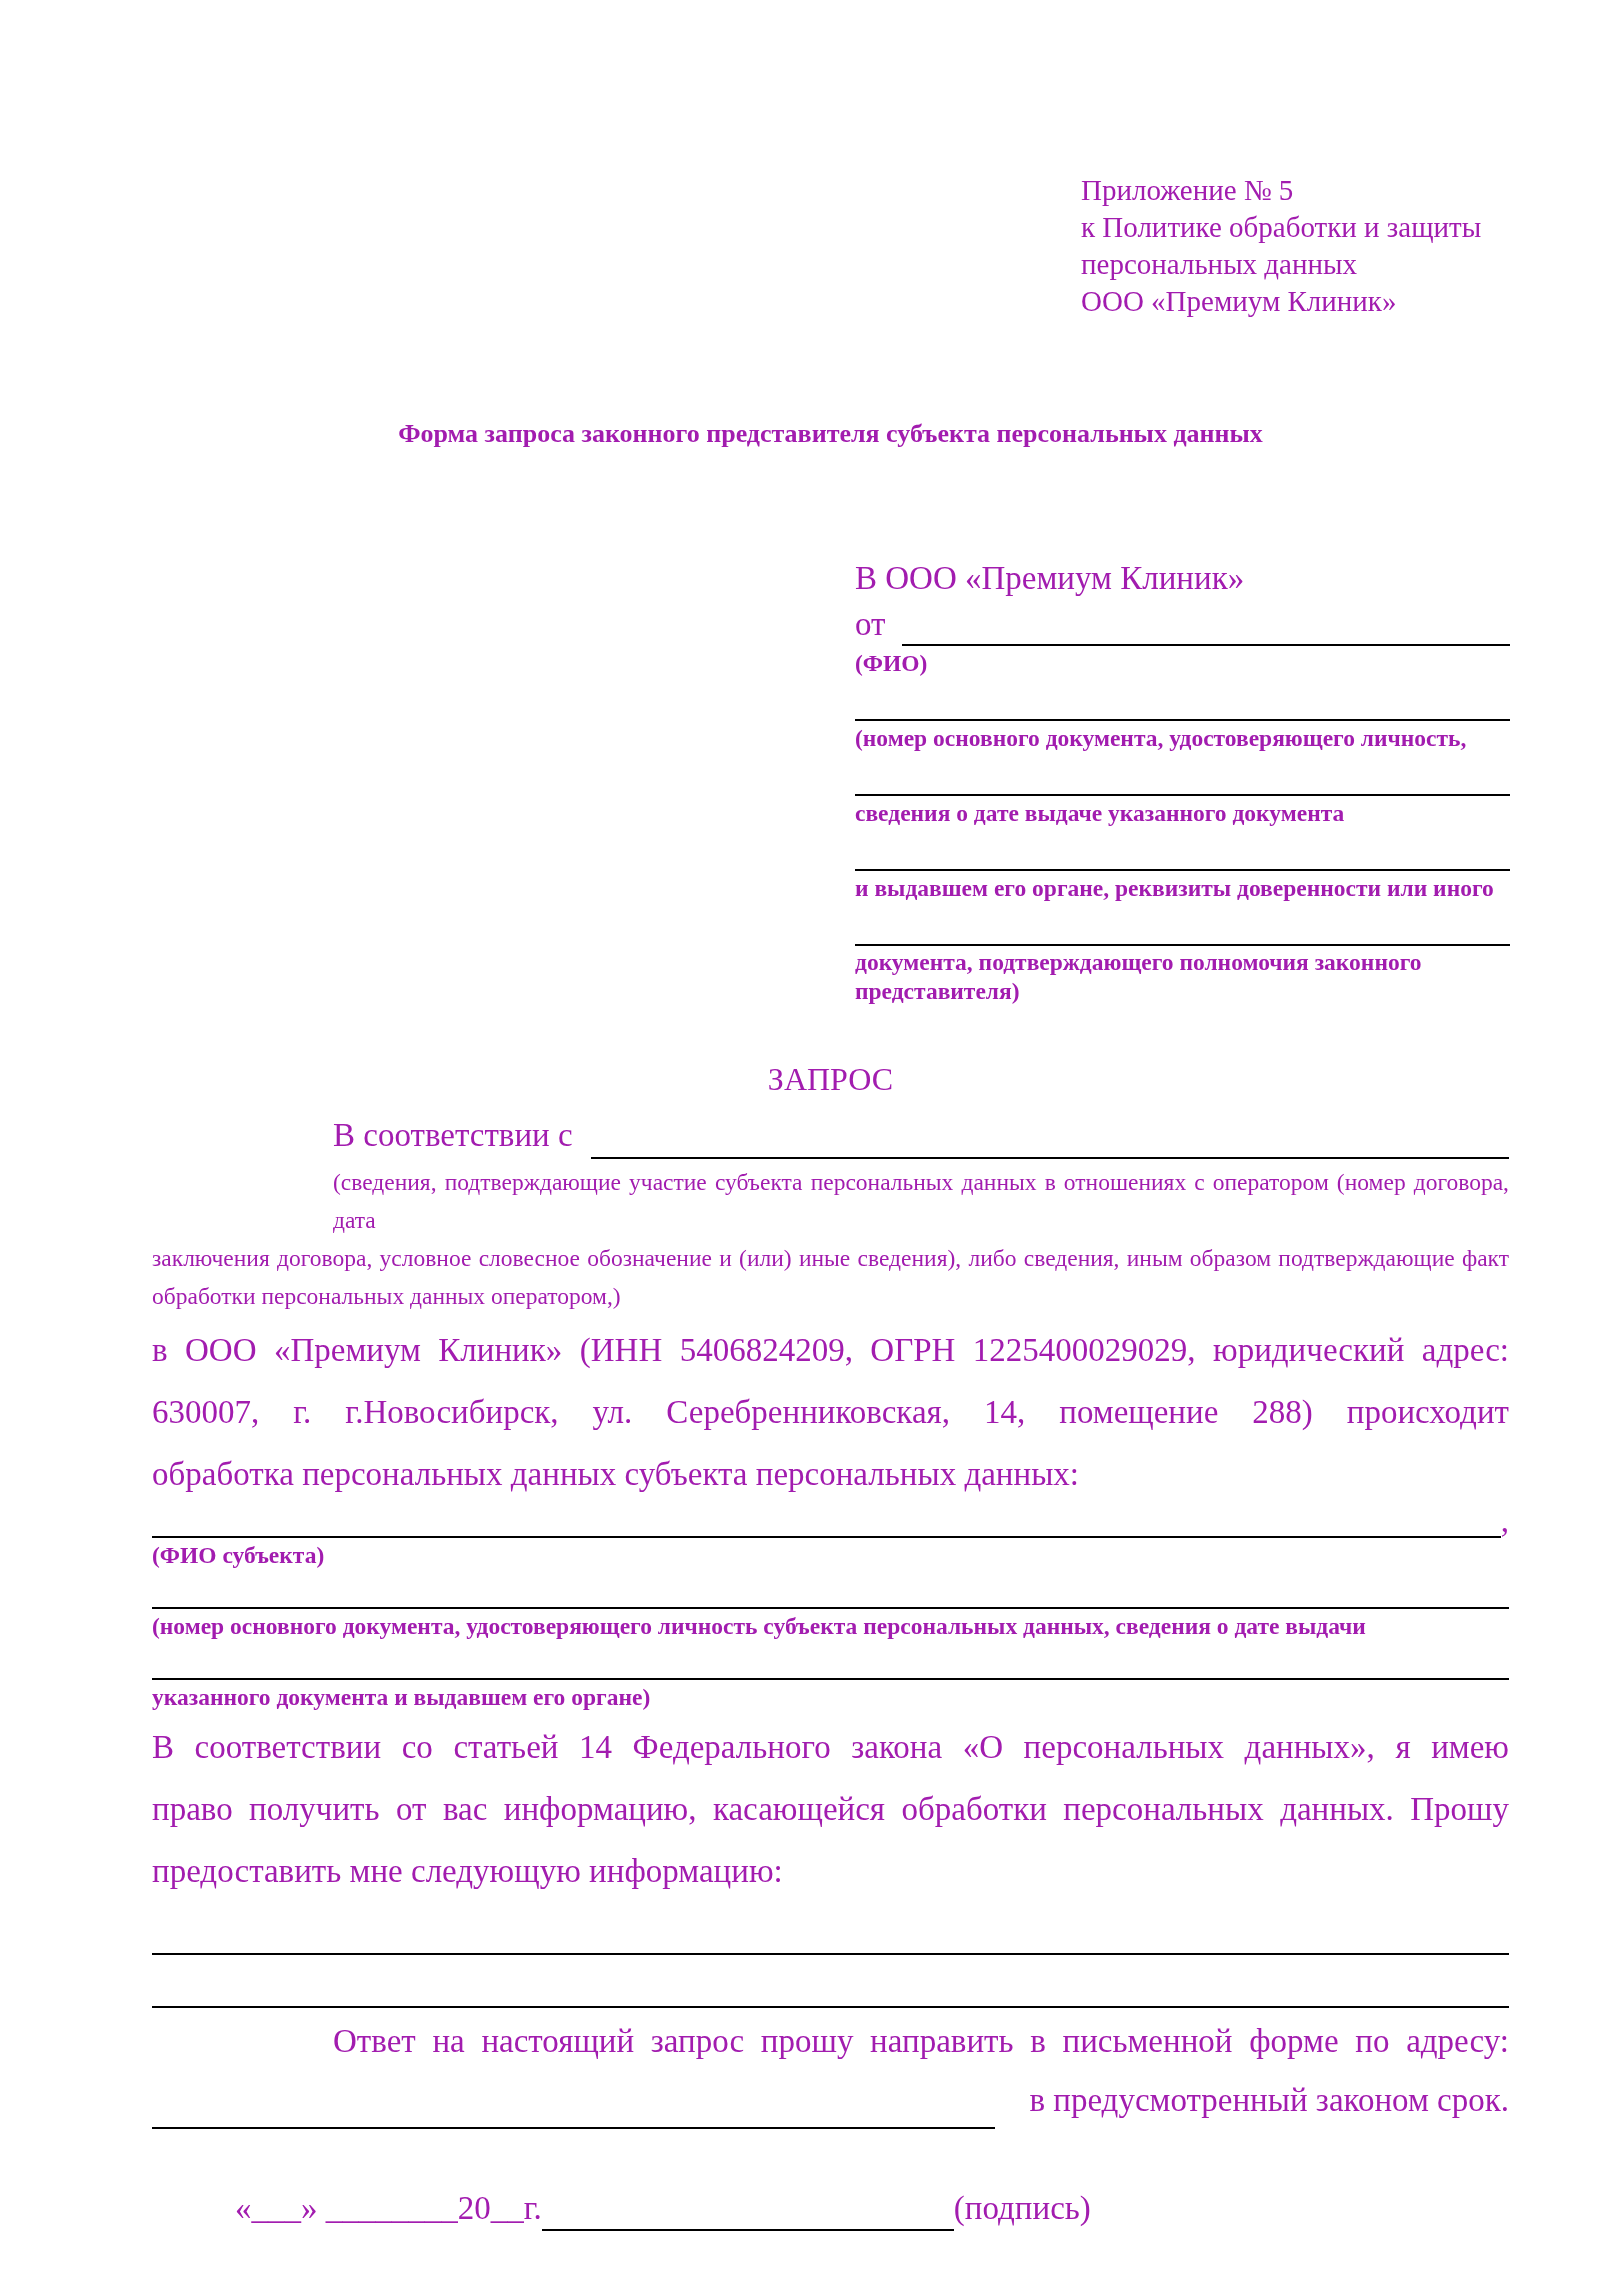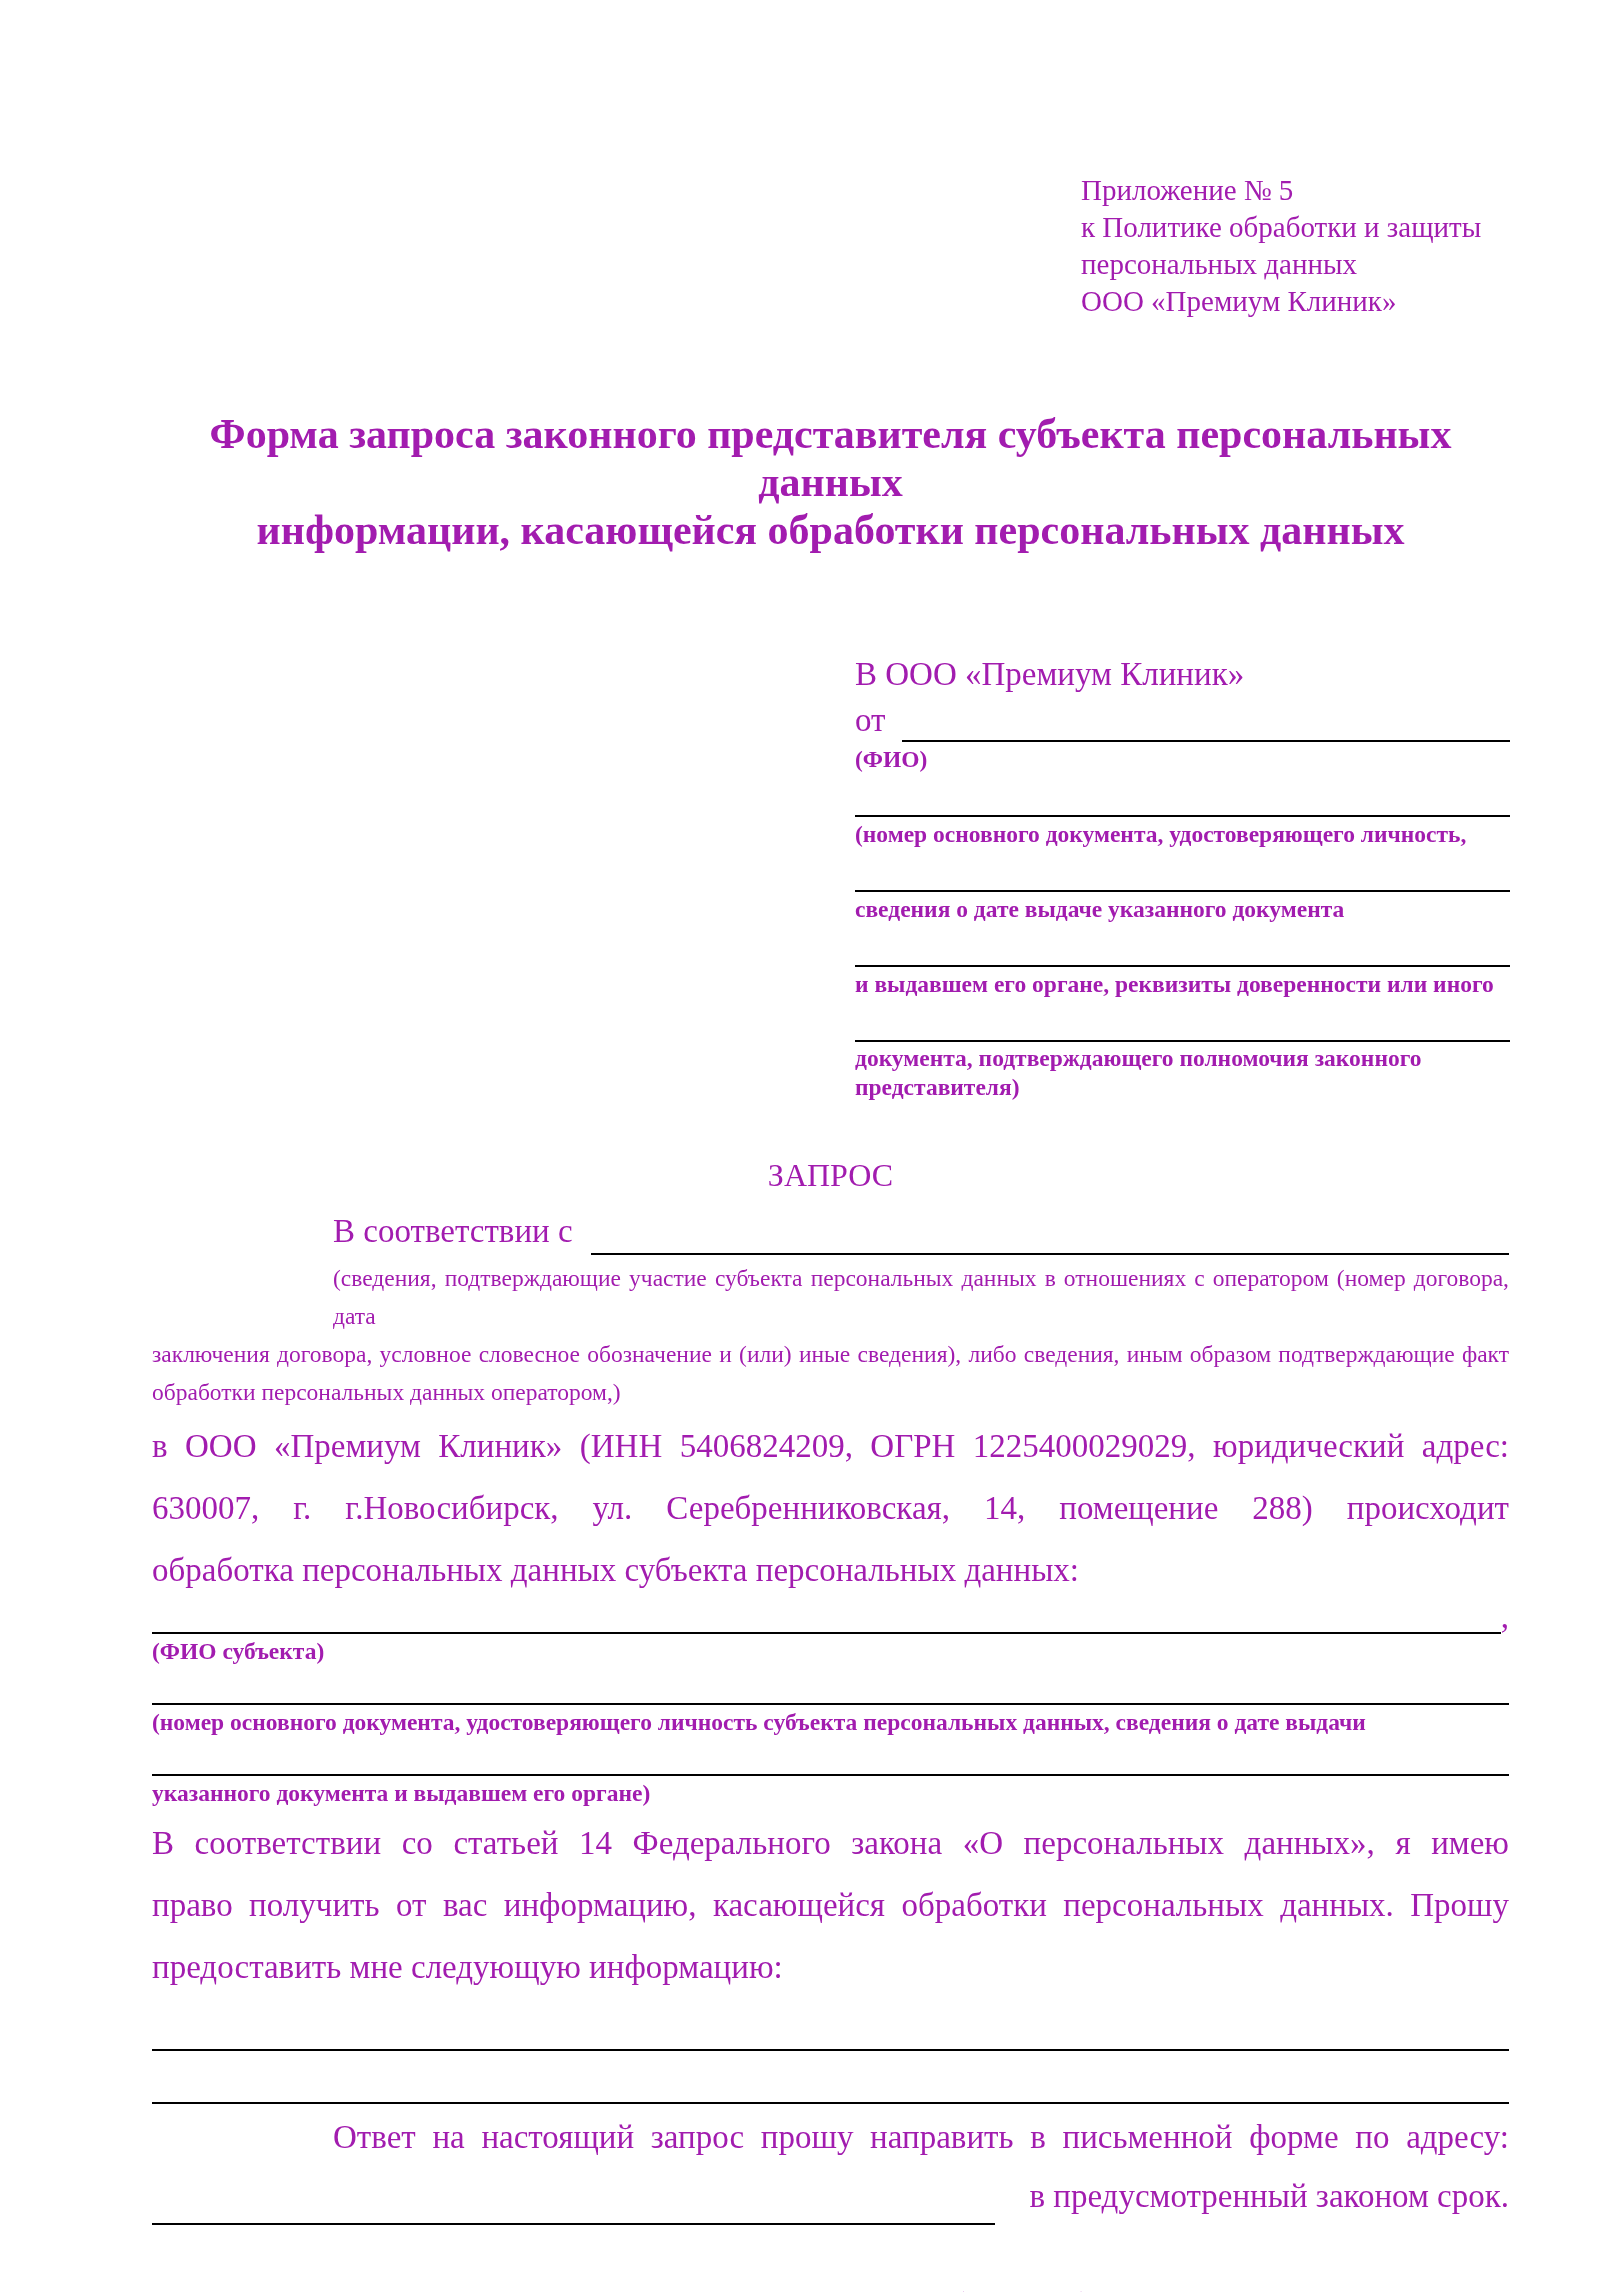--- a/index.html
+++ b/index.html
@@ -17,21 +17,21 @@
   }
 
   
   .appendix { margin-left: 929px; font-size: 29px; line-height: 37px; }
 
   
   .doc-title {
     margin-top: 90px;
     text-align: center;
     font-weight: bold;
-    font-size: 42px;
+    font-size: 26px;
     line-height: 48px;
   }
 
   
   .addressee { margin-left: 703px; width: 655px; margin-top: 98px; font-size: 33px; }
   .addressee .to-line { line-height: 45px; }
   .from-row { display: flex; align-items: flex-end; margin-top: 2px; }
   .from-row .lbl { line-height: 43px; white-space: pre; }
   .blank { border-bottom: 2.9px solid #000; }
   .from-row .blank { flex: 1 1 auto; height: 35px; margin-left: 7.8px; }
@@ -83,21 +83,20 @@
 
   <div class="appendix">
     <div>Приложение № 5</div>
     <div>к Политике обработки и защиты</div>
     <div>персональных данных</div>
     <div>ООО «Премиум Клиник»</div>
   </div>
 
   <div class="doc-title">
     <div>Форма запроса законного представителя субъекта персональных данных</div>
-    <div>информации, касающейся обработки персональных данных</div>
   </div>
 
   <div class="addressee">
     <div class="to-line">В ООО «Премиум Клиник»</div>
 
     <div class="from-row">
       <span class="lbl">от </span>
       <span class="blank"></span>
     </div>
     <div class="caption">(ФИО)</div>

